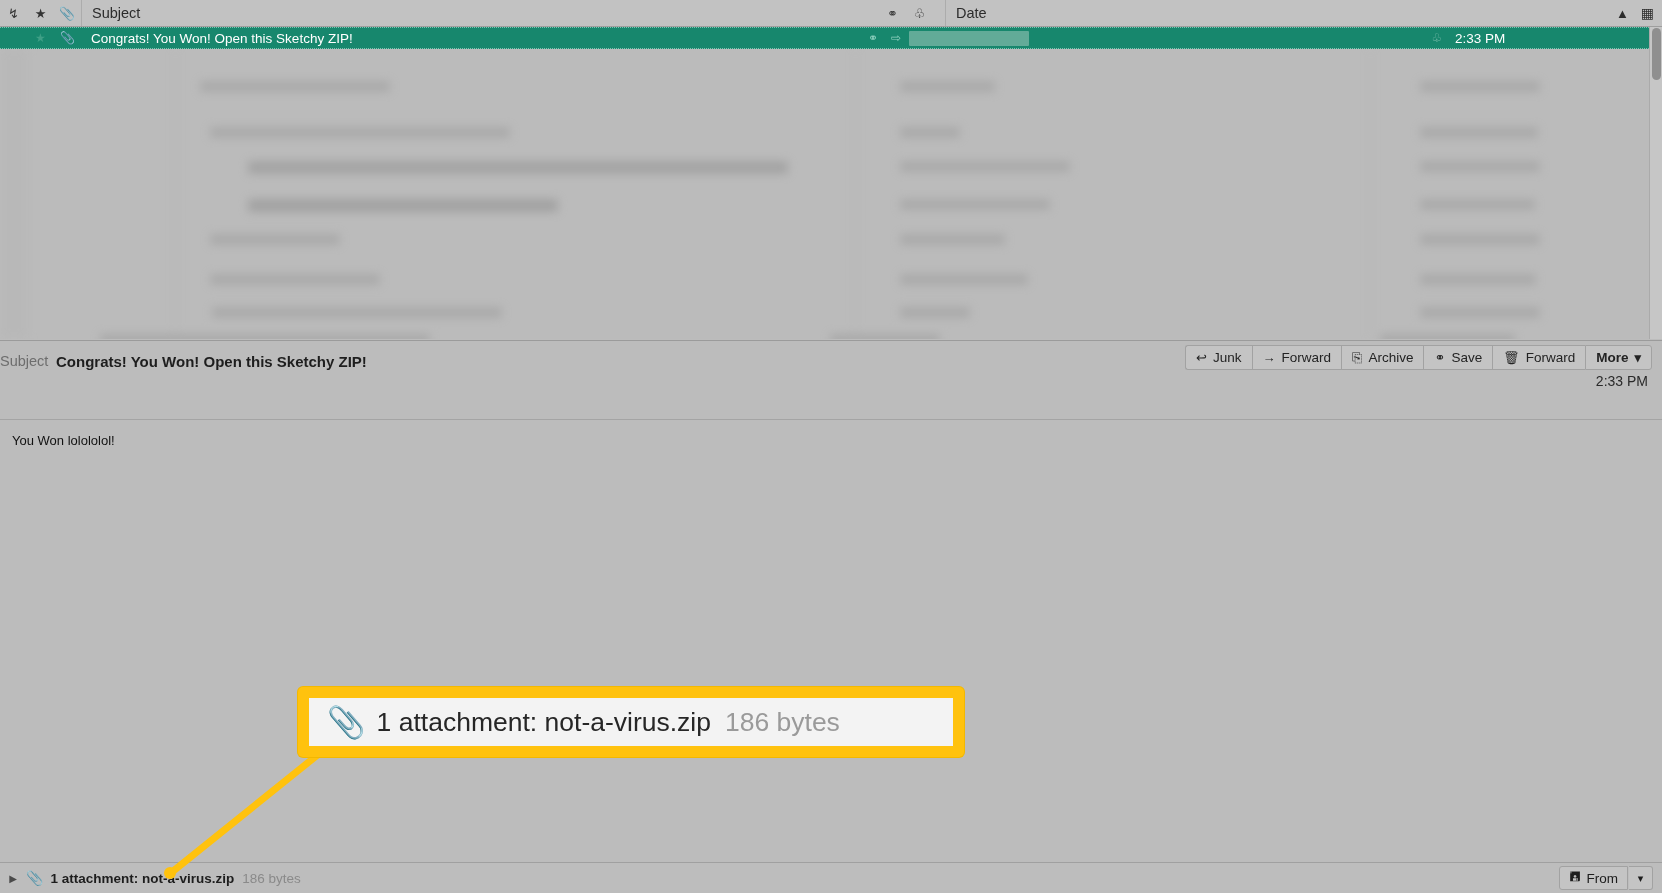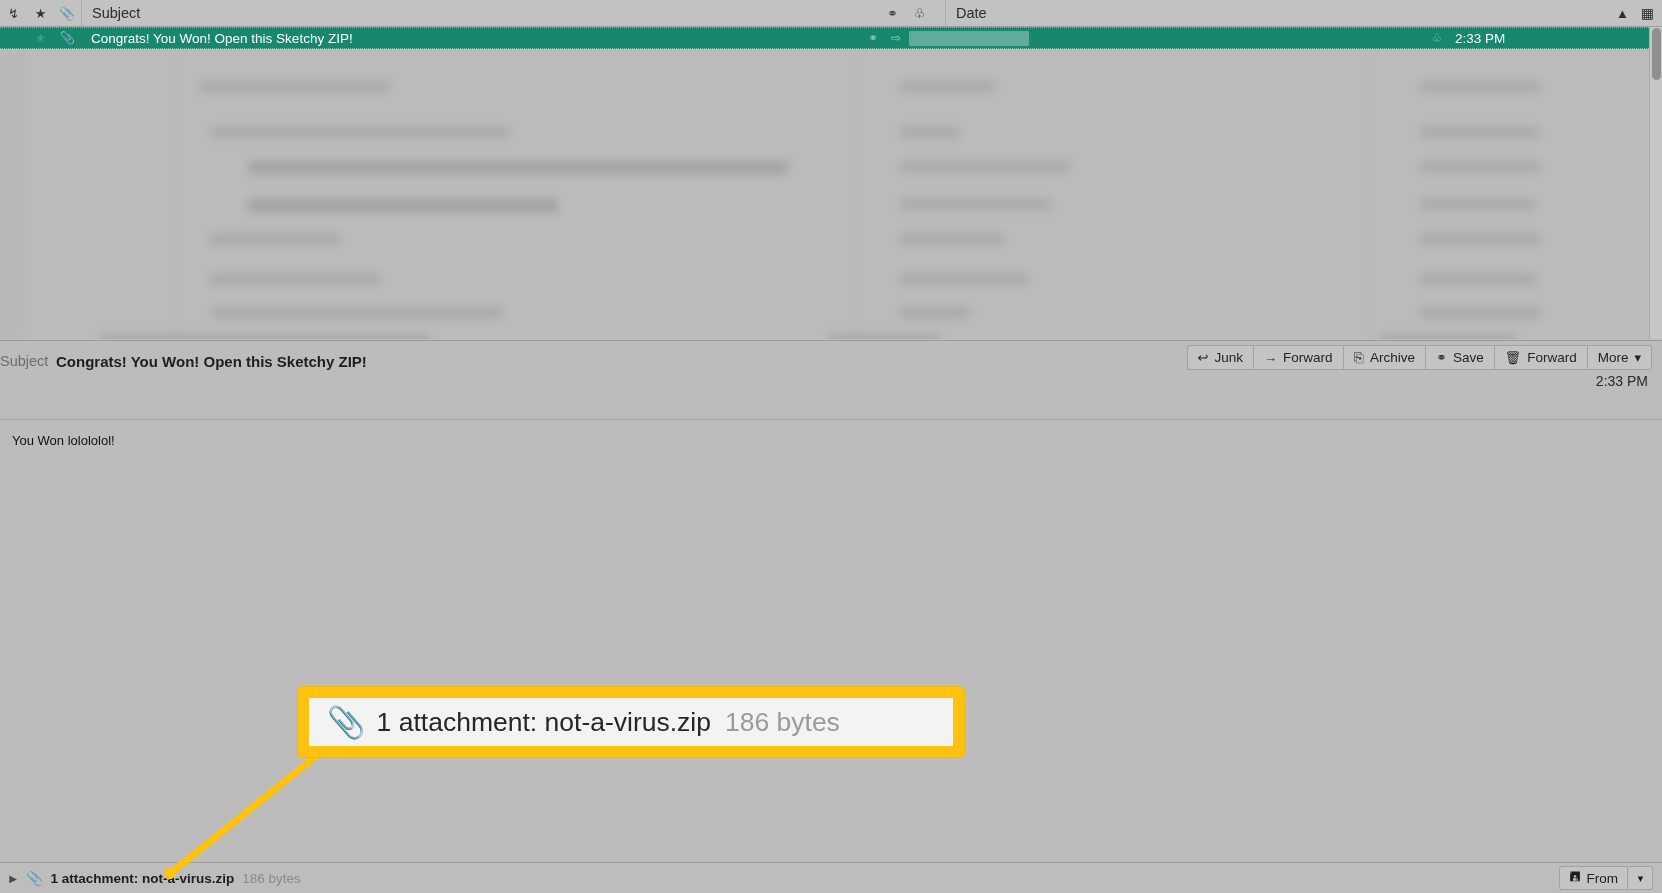--- a/index.html
+++ b/index.html
@@ -99,21 +99,21 @@
   .tb-btn {
     display: flex; align-items: center; gap: 6px;
     height: 25px; padding: 0 10px;
     background: #c4c4c4;
     border: 1px solid #a2a2a2;
     border-right-width: 0;
     font-size: 13.5px; color: #232323;
     cursor: default;
   }
   .tb-btn:first-child { border-radius: 3px 0 0 3px; }
-  .tb-btn:last-child { border-right-width: 1px; border-radius: 0 3px 3px 0; }
+  .tb-btn:last-child { border-right-width: 1px; border-radius: 0 3px 3px 0; font-weight: bold; }
   .tb-ico { font-size: 13px; line-height: 1; display: inline-block; }
 
   .body-divider {
     position: absolute; left: 0; top: 78px; width: 1662px; height: 1px; background: #a4a4a4;
   }
   .mail-body {
     position: absolute; left: 12px; top: 92px;
     font-size: 13px; color: #111111;
   }
 

